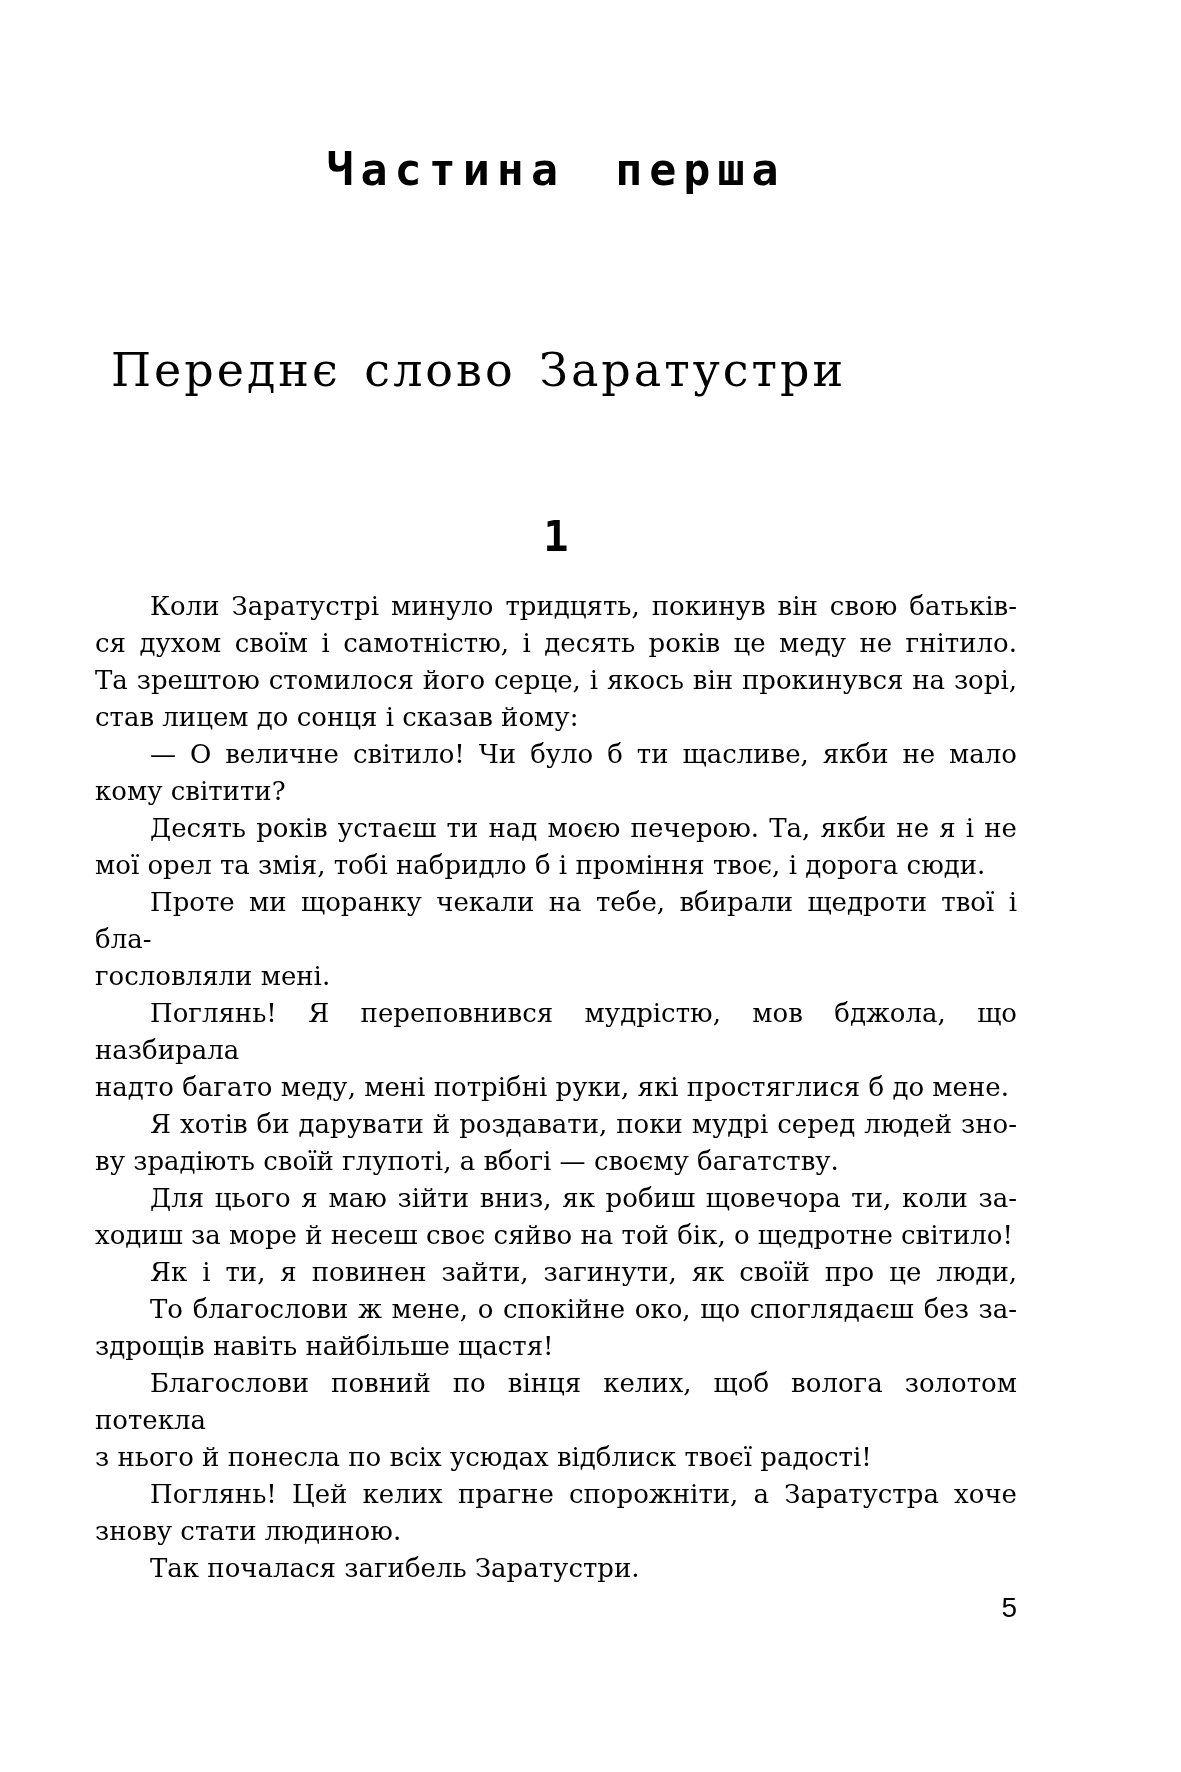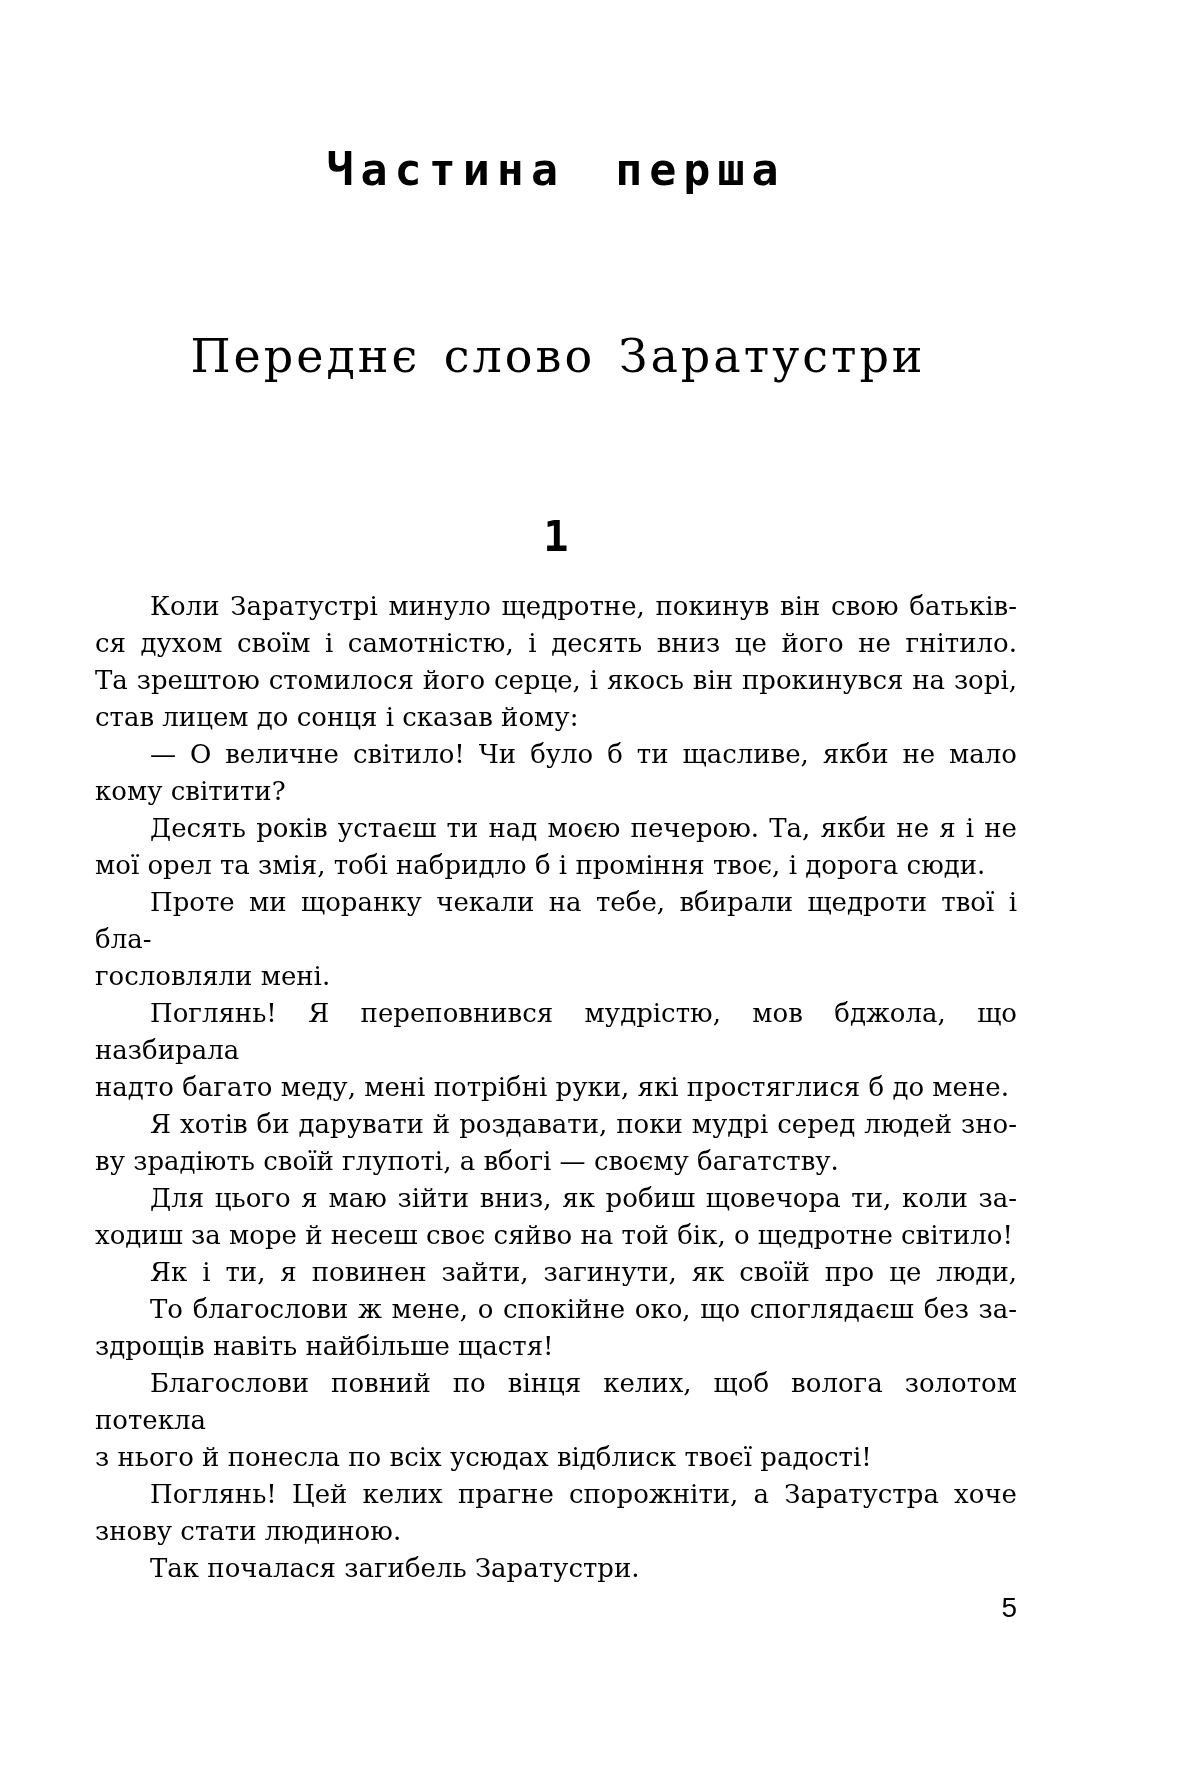--- a/index.html
+++ b/index.html
@@ -27,22 +27,21 @@
     text-align: center;
     font-family: "DejaVu Sans Mono", monospace;
     font-weight: 700;
     font-size: 45px;
     line-height: 1;
     letter-spacing: 7px;
     word-spacing: 16px;
   }
   .section-title {
     top: 329px;
-    margin: 2px;
-    text-align: center;
+    margin: 16px;
     font-family: "DejaVu Serif", serif;
     font-weight: 400;
     font-size: 46px;
     line-height: 1.1;
     letter-spacing: 3px;
     word-spacing: 6px;
   }
   .section-number {
     top: 516px;
     text-align: center;
@@ -84,22 +83,22 @@
 <body>
 
 <div class="page">
   <h1 class="col part-title">Частина перша</h1>
 
   <h2 class="col section-title">Переднє слово Заратустри</h2>
 
   <div class="col section-number">1</div>
 
   <div class="col body-text">
-      <div class="line first">Коли Заратустрі минуло щедротне, покинув він свою батьків-</div>
-      <div class="line">ся духом своїм і самотністю, і десять вниз це його не гнітило.</div>
+      <div class="line first">Коли Заратустрі минуло тридцять, покинув він свою батьків-</div>
+      <div class="line">ся духом своїм і самотністю, і десять років це меду не гнітило.</div>
       <div class="line">Та зрештою стомилося його серце, і якось він прокинувся на зорі,</div>
       <div class="line plast">став лицем до сонця і сказав йому:</div>
       <div class="line first">— О величне світило! Чи було б ти щасливе, якби не мало</div>
       <div class="line plast">кому світити?</div>
       <div class="line first">Десять років устаєш ти над моєю печерою. Та, якби не я і не</div>
       <div class="line plast">мої орел та змія, тобі набридло б і проміння твоє, і дорога сюди.</div>
       <div class="line first">Проте ми щоранку чекали на тебе, вбирали щедроти твої і бла-</div>
       <div class="line plast">гословляли мені.</div>
       <div class="line first">Поглянь! Я переповнився мудрістю, мов бджола, що назбирала</div>
       <div class="line plast">надто багато меду, мені потрібні руки, які простяглися б до мене.</div>

